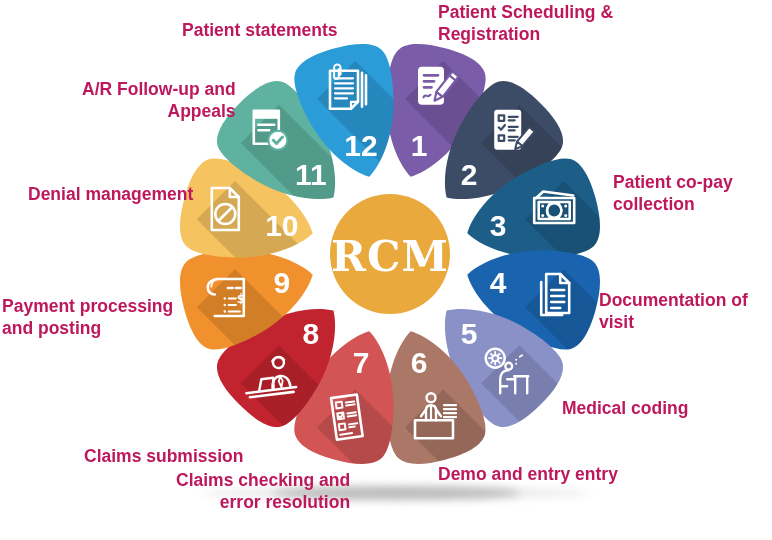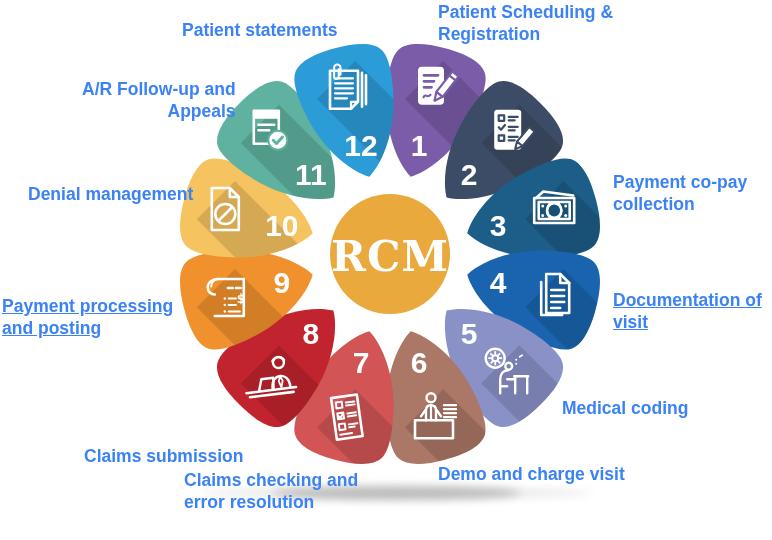--- a/index.html
+++ b/index.html
@@ -7,21 +7,21 @@
        font-family:"Liberation Sans",sans-serif;}
   .stage{position:absolute;inset:0;width:772px;height:540px;}
   #wheel{position:absolute;left:0;top:0;}
   #labels{position:absolute;inset:0;pointer-events:none;}
   .seg-label{
     position:absolute;
     font-family:"Liberation Sans",sans-serif;
     font-weight:700;
     font-size:17.5px;
     line-height:1.25;
-    color:#3b82f6;
+    color:#be185d;
     white-space:pre-line;
     letter-spacing:0px;
   }
   .num{
     font-family:"Liberation Sans",sans-serif;
     font-weight:700;
     font-size:30px;
     fill:#ffffff;
   }
   .rcm-text{
@@ -253,29 +253,29 @@
         <text x="310.80404050710666" y="174.8040405071067" text-anchor="middle" dominant-baseline="central" class="num">11</text>
         <use href="#ar-followup-appeals-icon" x="237.79184719828686" y="101.79184719828694" width="64" height="64" style="color:#5FB2A0;stroke:#fff;fill:none;stroke-width:2.6;stroke-linecap:round;stroke-linejoin:round;"></use>
         <text x="361.01226694851766" y="145.81630745562435" text-anchor="middle" dominant-baseline="central" class="num">12</text>
         <use href="#patient-statements-icon" x="314.00076233257147" y="57.792609530858385" width="64" height="64" style="color:#2C9CD9;stroke:#fff;fill:none;stroke-width:2.6;stroke-linecap:round;stroke-linejoin:round;"></use>
       </g>
   </svg>
 
   <div id="labels">
       <div class="seg-label" style="left: 438px; top: 2px;">Patient Scheduling &amp;
 Registration</div>
-      <div class="seg-label" style="left: 613px; top: 172px;">Payment co-pay
+      <div class="seg-label" style="left: 613px; top: 172px;">Patient co-pay
 collection</div>
-      <div class="seg-label" style="left: 613px; top: 290px; text-decoration: underline;">Documentation of
+      <div class="seg-label" style="left: 599px; top: 290px;">Documentation of
 visit</div>
       <div class="seg-label" style="left: 562px; top: 398px;">Medical coding</div>
-      <div class="seg-label" style="left: 438px; top: 464px;">Demo and charge visit</div>
-      <div class="seg-label" style="left: 184px; top: 470px;">Claims checking and
+      <div class="seg-label" style="left: 438px; top: 464px;">Demo and entry entry</div>
+      <div class="seg-label" style="left: 176px; top: 470px; text-align: right;">Claims checking and
 error resolution</div>
       <div class="seg-label" style="left: 84px; top: 402px; margin-top: 44px;">Claims submission</div>
-      <div class="seg-label" style="left: 2px; top: 296px; text-decoration: underline;">Payment processing
+      <div class="seg-label" style="left: 2px; top: 296px;">Payment processing
 and posting</div>
       <div class="seg-label" style="left: 28px; top: 184px;">Denial management</div>
       <div class="seg-label" style="left: 82px; top: 79px; text-align: right;">A/R Follow-up and
 Appeals</div>
       <div class="seg-label" style="left: 182px; top: 20px;">Patient statements</div>
     </div>
 </div>
 
 </body></html>

